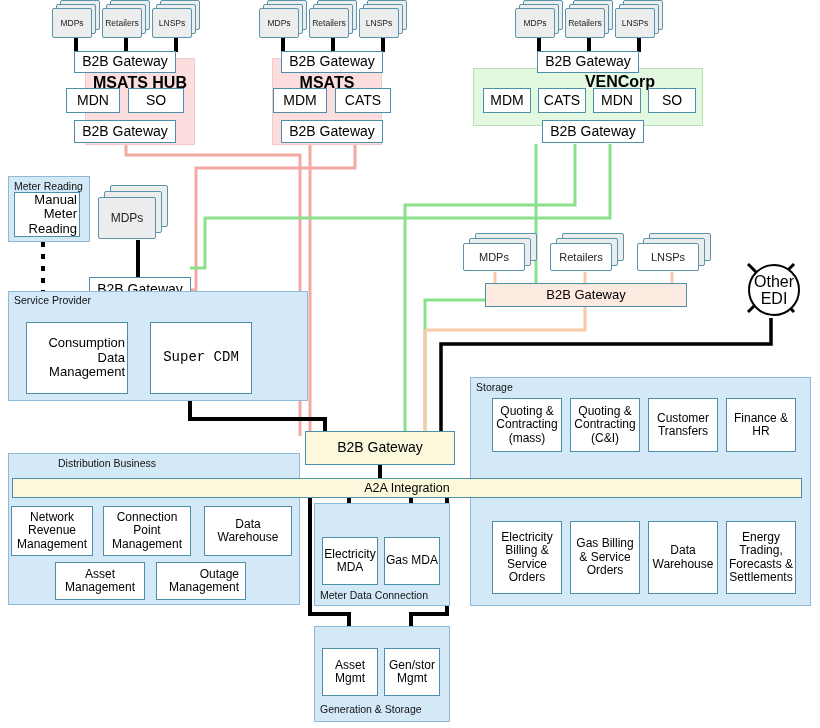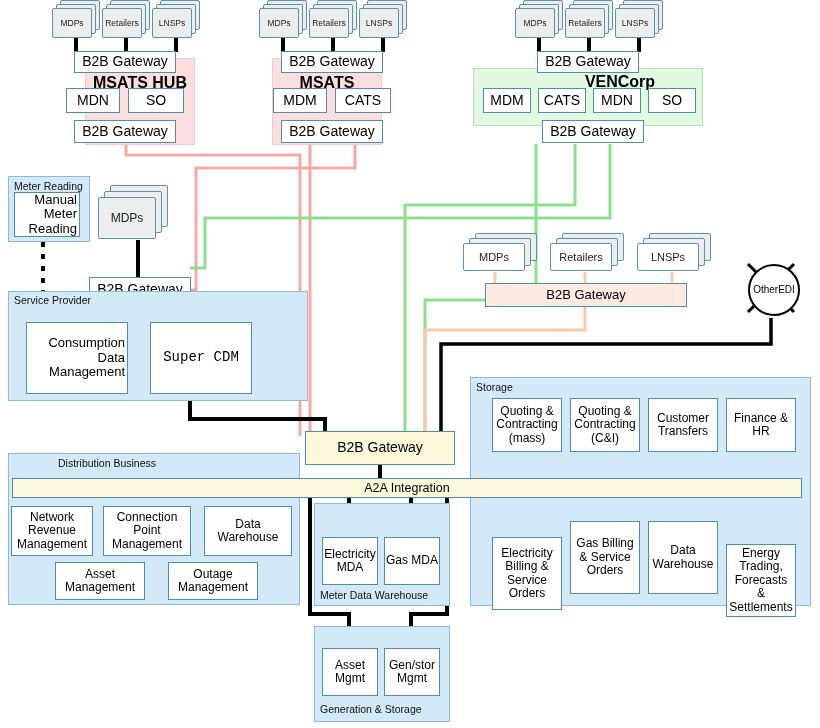--- a/index.html
+++ b/index.html
@@ -28,22 +28,22 @@
   .peach{background:#fdeae0;border:1.2px solid #4d8fa6;color:#000;font-size:13px;}
   
   .stack{position:absolute;}
   .stack .card{position:absolute;box-sizing:border-box;background:#eceded;
                border:1.1px solid #5a93ab;border-radius:2px;}
   .stack .card.front{display:flex;align-items:center;justify-content:center;
                font-size:8.5px;color:#222;background:#eceded;}
   
   .edi{position:absolute;}
   .edi .circ{position:absolute;border-radius:50%;background:#fff;border:2px solid #000;
-        display:flex;align-items:center;justify-content:center;
-        font-size:10px;color:#000;line-height:1.08;}
+        display:flex;flex-direction:column;align-items:center;justify-content:center;
+        font-size:16px;color:#000;line-height:1.08;}
 </style>
 </head>
 <body>
 
 <div id="stage">
 
   <svg id="svg-layer" viewBox="0 0 820 728">
     <g stroke-linecap="butt" fill="none">
 
       <g stroke="#000" stroke-width="4">
@@ -260,40 +260,40 @@
 
   <div class="node cream" style="left:305px;top:431px;width:150px;height:34px;">B2B Gateway</div>
 
   <div class="group blue" style="left:8px;top:453px;width:292px;height:152px;"></div>
   <div class="group-label" style="left:14px;top:457px;margin-left:44px;">Distribution Business</div>
 
   <div class="node wbox xs" style="left:11px;top:506px;width:82px;height:50px;padding:1px;">Network Revenue Management</div>
   <div class="node wbox xs" style="left:103px;top:506px;width:88px;height:50px;padding:1px;">Connection Point Management</div>
   <div class="node wbox xs" style="left:204px;top:506px;width:88px;height:50px;padding:1px;">Data Warehouse</div>
   <div class="node wbox xs" style="left:55px;top:562px;width:90px;height:38px;padding:1px;">Asset Management</div>
-  <div class="node wbox xs" style="left:168px;top:562px;width:90px;height:38px;padding:6px;">Outage Management</div>
+  <div class="node wbox xs" style="left:156px;top:562px;width:90px;height:38px;padding:6px;text-align:right;">Outage Management</div>
 
   <div class="group blue" style="left:314px;top:503px;width:136px;height:103px;"></div>
   <div class="node wbox xs" style="left:322px;top:537px;width:56px;height:48px;padding:1px;">Electricity MDA</div>
   <div class="node wbox xs" style="left:384px;top:537px;width:56px;height:48px;padding:1px;">Gas MDA</div>
-  <div class="group-label" style="left:320px;top:589px;">Meter Data Warehouse</div>
+  <div class="group-label" style="left:320px;top:589px;">Meter Data Connection</div>
 
   <div class="group blue" style="left:314px;top:626px;width:136px;height:96px;"></div>
   <div class="node wbox xs" style="left:322px;top:648px;width:56px;height:48px;padding:1px;">Asset Mgmt</div>
   <div class="node wbox xs" style="left:384px;top:648px;width:56px;height:48px;padding:12px;">Gen/stor Mgmt</div>
   <div class="group-label" style="left:320px;top:703px;">Generation &amp; Storage</div>
 
   <div class="group blue" style="left:470px;top:377px;width:341px;height:229px;"></div>
   <div class="group-label" style="left:476px;top:381px;">Storage</div>
 
   <div class="node wbox xs" style="left:492px;top:398px;width:70px;height:54px;padding:7px;">Quoting &amp; Contracting (mass)</div>
   <div class="node wbox xs" style="left:570px;top:398px;width:70px;height:54px;padding:1px;">Quoting &amp; Contracting (C&amp;I)</div>
   <div class="node wbox xs" style="left:648px;top:398px;width:70px;height:54px;padding:1px;">Customer Transfers</div>
   <div class="node wbox xs" style="left:726px;top:398px;width:70px;height:54px;padding:1px;">Finance &amp; HR</div>
 
-  <div class="node wbox xs" style="left:492px;top:521px;width:70px;height:73px;padding:1px;margin-top:16px;">Electricity Billing &amp; Service Orders</div>
+  <div class="node wbox xs" style="left:492px;top:521px;width:70px;height:73px;padding:1px;">Electricity Billing &amp; Service Orders</div>
   <div class="node wbox xs" style="left:570px;top:521px;width:70px;height:73px;padding:1px;">Gas Billing &amp; Service Orders</div>
   <div class="node wbox xs" style="left:648px;top:521px;width:70px;height:73px;padding:1px;">Data Warehouse</div>
-  <div class="node wbox xs" style="left:726px;top:544px;width:70px;height:73px;padding:8px;">Energy Trading, Forecasts &amp; Settlements</div>
+  <div class="node wbox xs" style="left:726px;top:521px;width:70px;height:73px;padding:1px;">Energy Trading, Forecasts &amp; Settlements</div>
 
   <div class="node cream thin" style="left:12px;top:478px;width:790px;height:20px;">A2A Integration</div>
 
 </div>
 
 </body></html>

